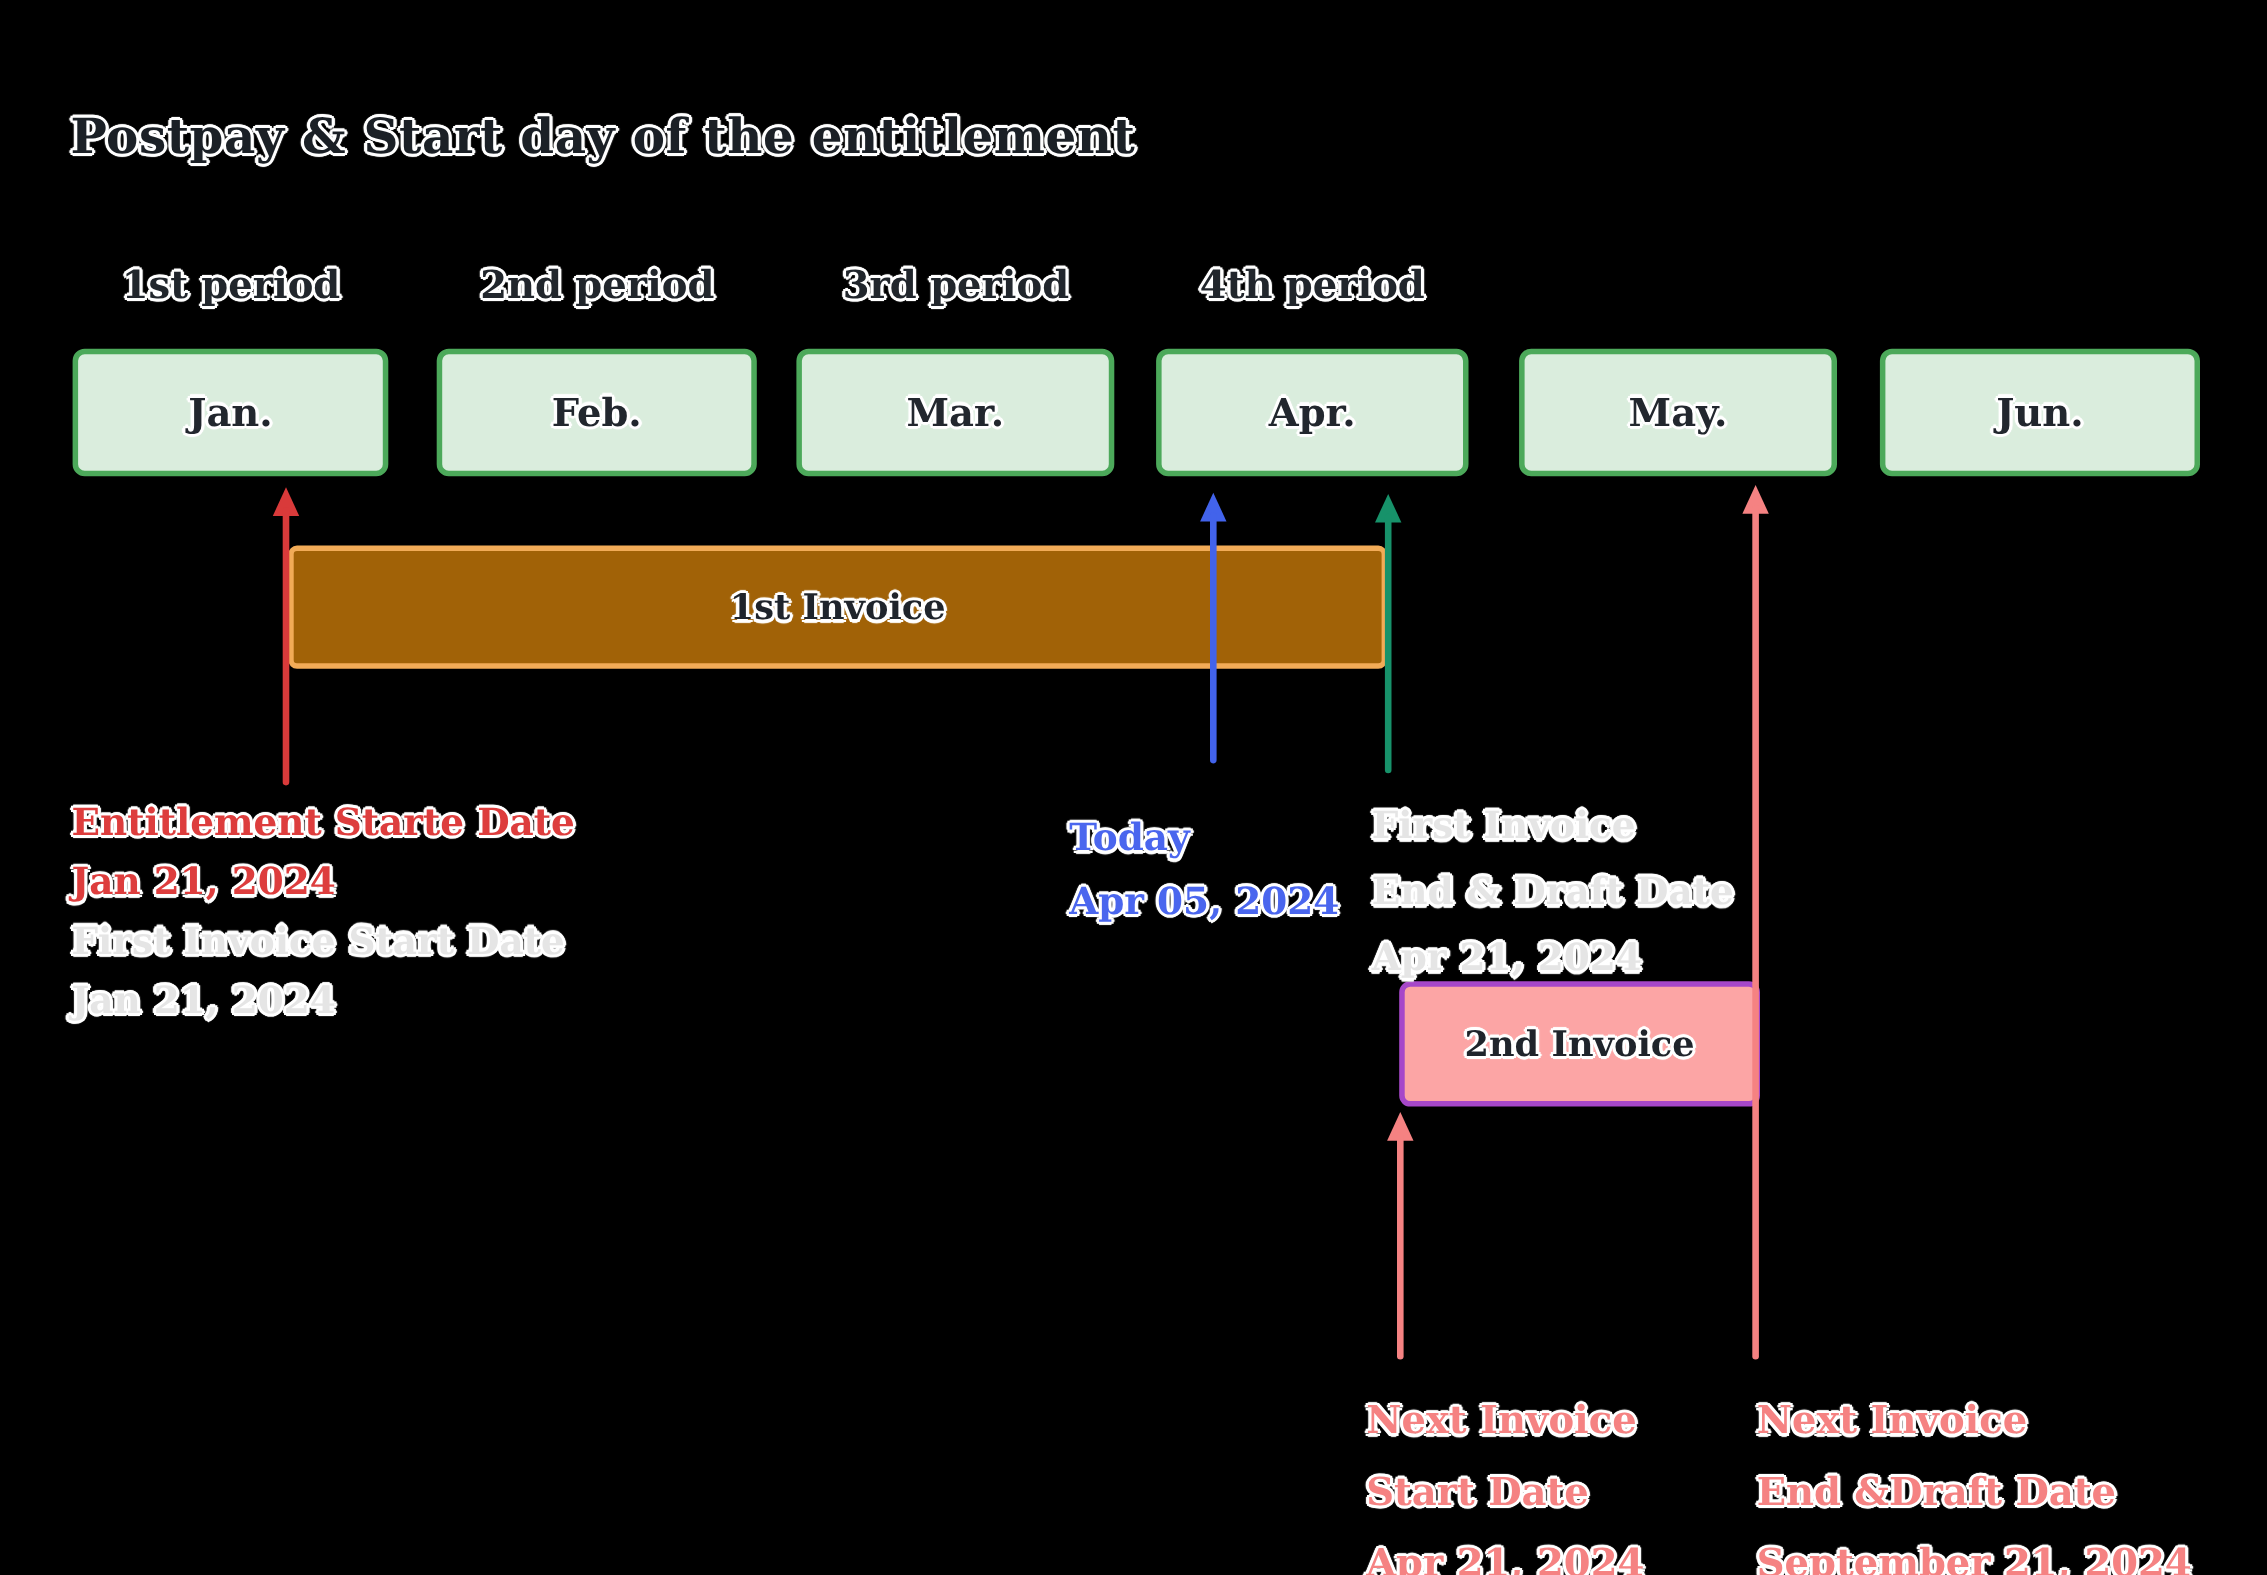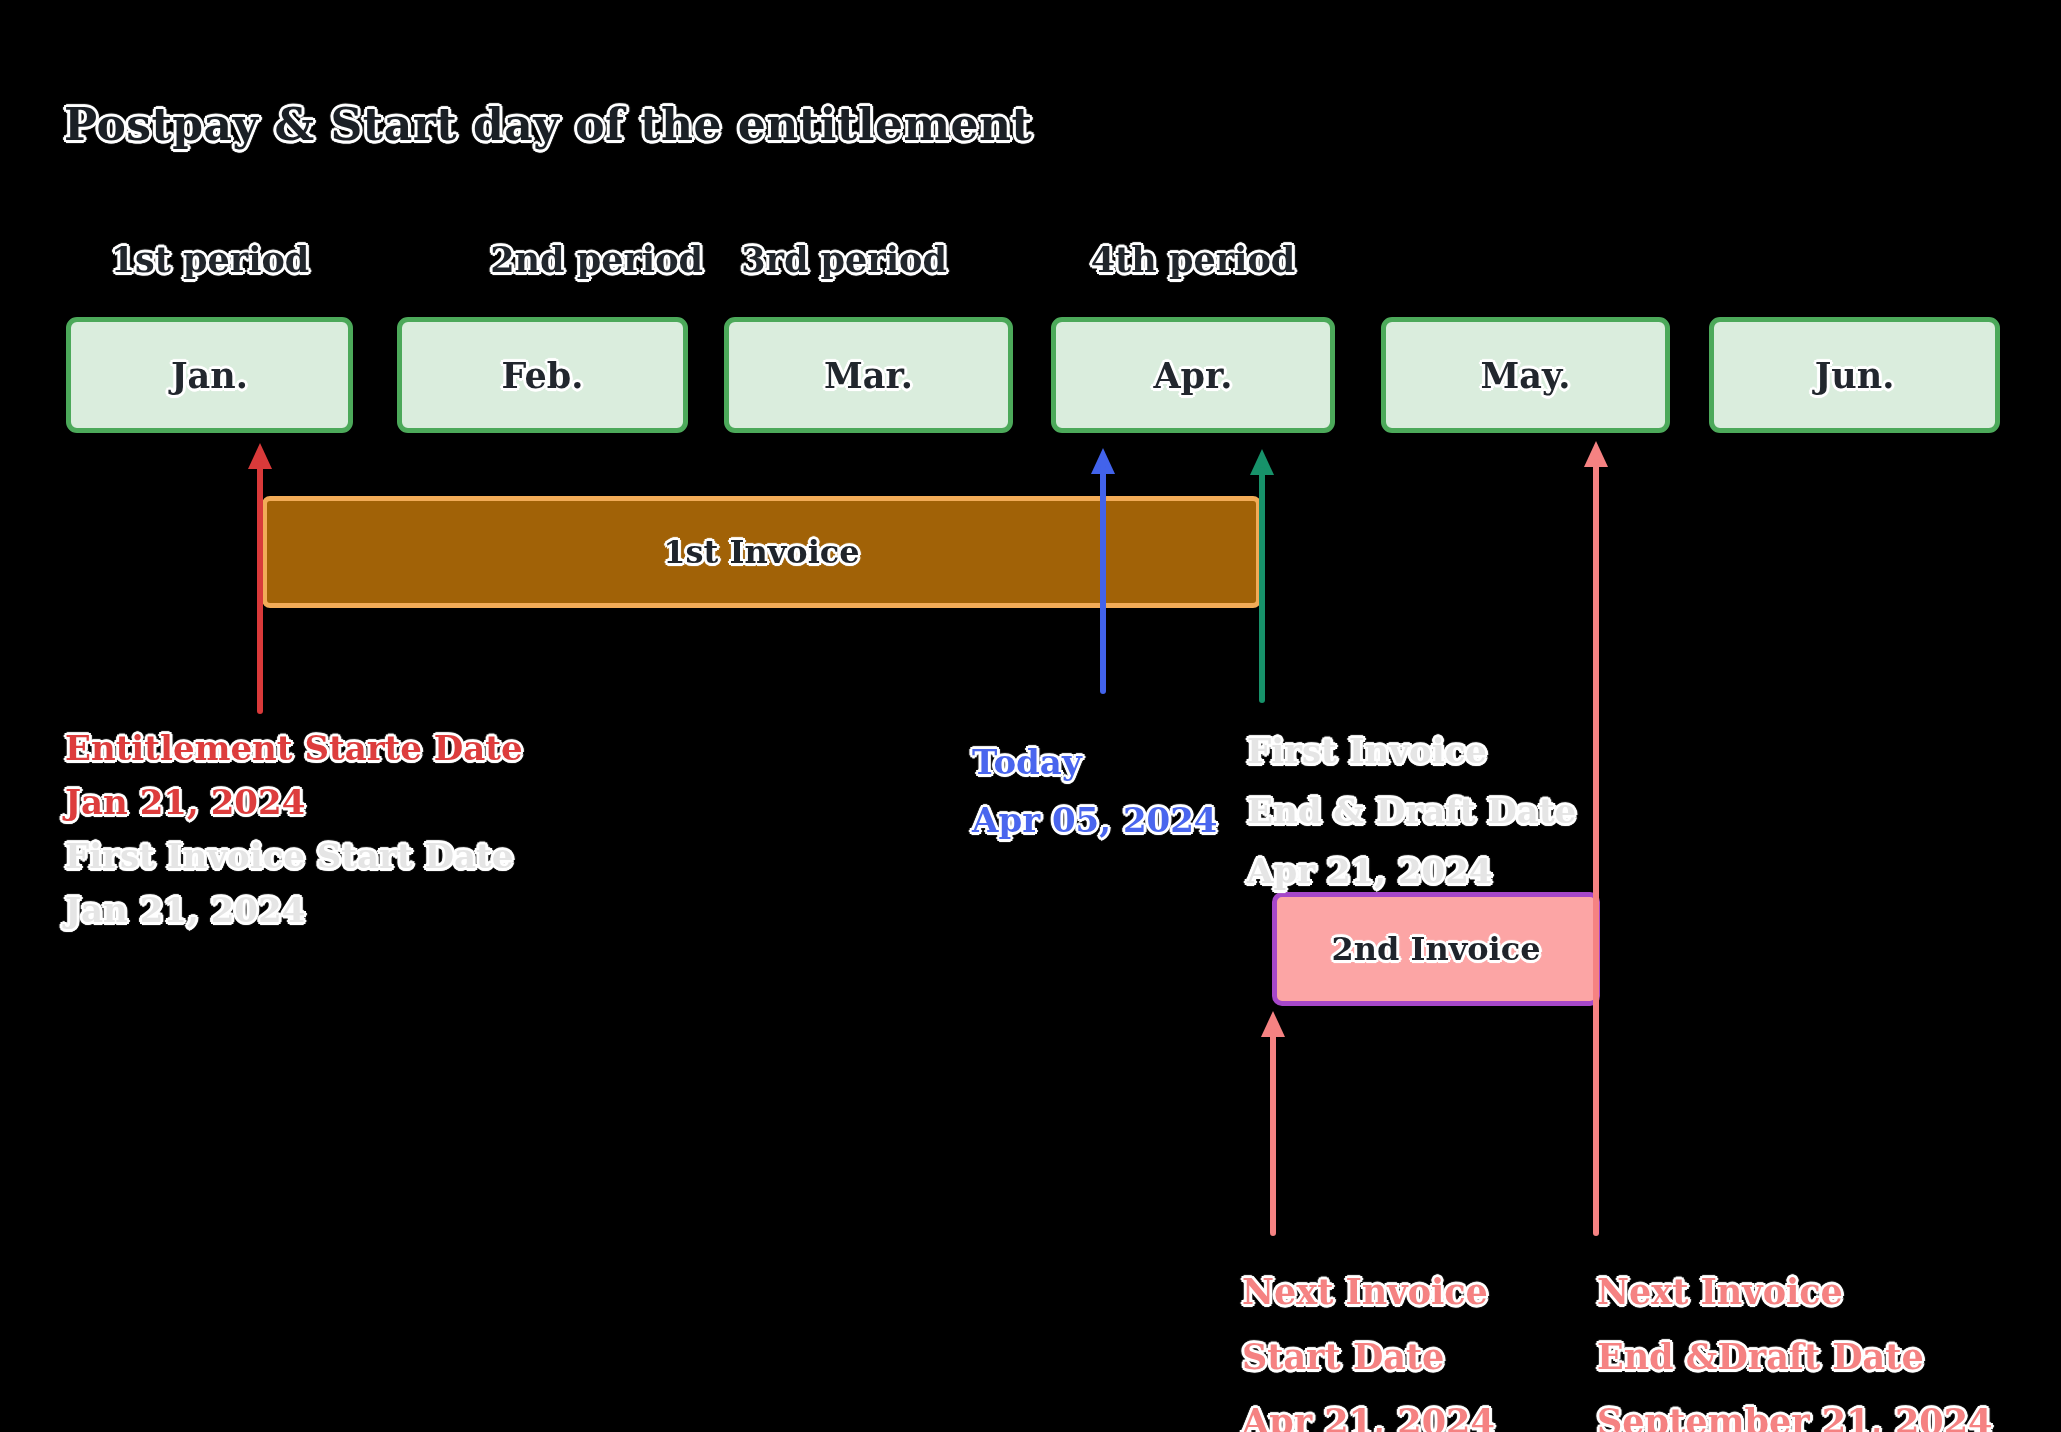--- a/index.html
+++ b/index.html
@@ -72,22 +72,22 @@
   .note.next p{font-size:35px;line-height:65px;}
 </style>
 </head>
 <body>
 
 <div class="canvas">
 
   <div class="title halo">Postpay &amp; Start day of the entitlement</div>
 
   <div class="period halo" style="left:50px;">1st period</div>
-  <div class="period halo" style="left:383px;text-align:right;">2nd period</div>
-  <div class="period halo" style="left:684px;">3rd period</div>
+  <div class="period halo" style="left:383px;">2nd period</div>
+  <div class="period halo" style="left:709px;">3rd period</div>
   <div class="period halo" style="left:1033px;">4th period</div>
 
   <div class="month" style="left:66px;width:287px;">
       <span class="halo">Jan.</span>
     </div>
   <div class="month" style="left:724px;width:289px;">
       <span class="halo">Mar.</span>
     </div>
   <div class="month" style="left:397px;width:291px;">
       <span class="halo">Feb.</span>

